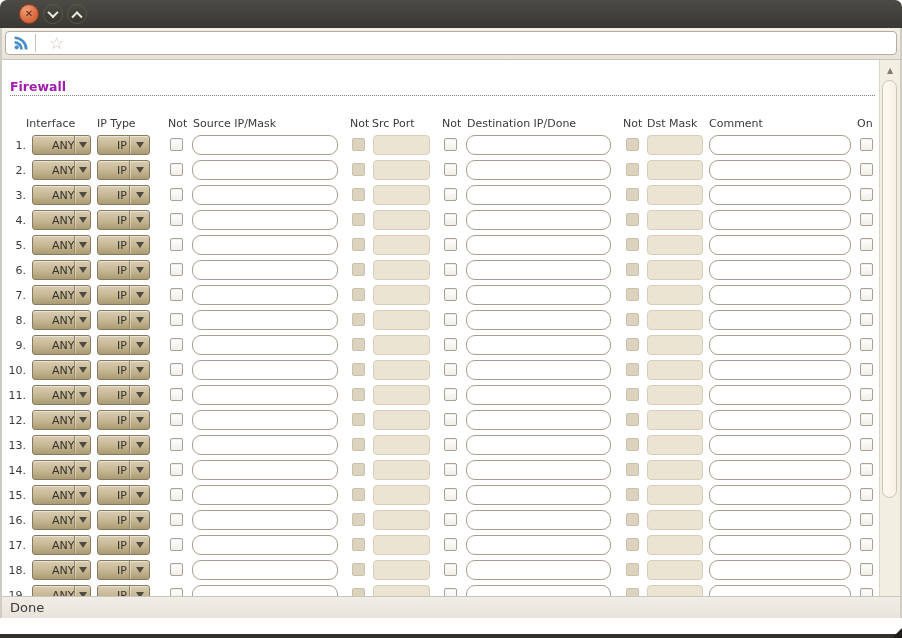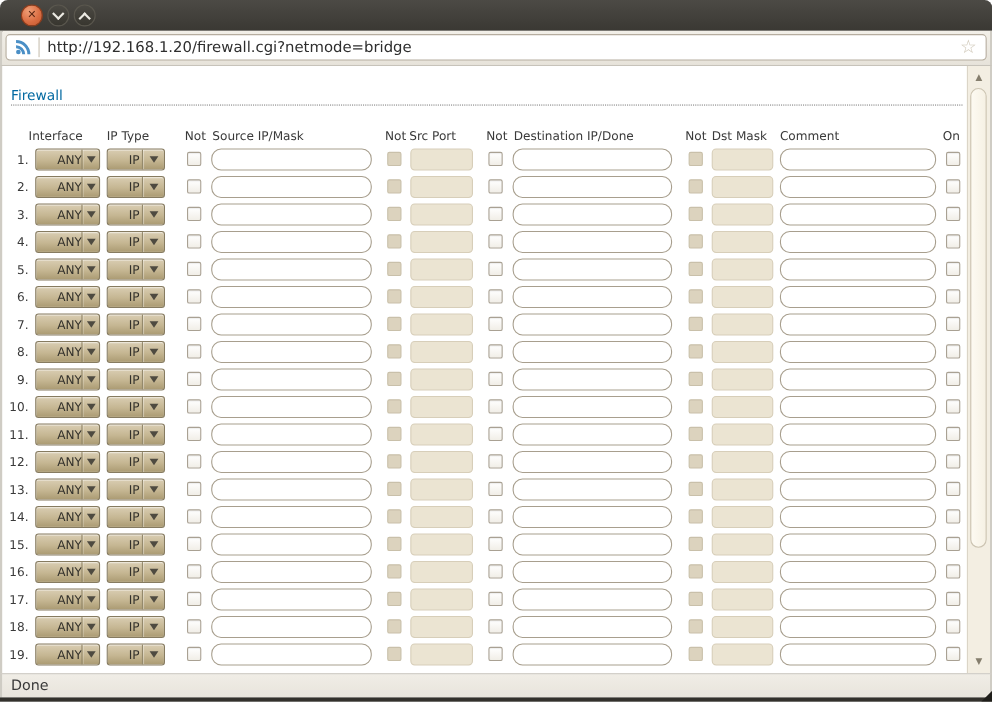--- a/index.html
+++ b/index.html
@@ -28,21 +28,21 @@
     display:flex; align-items:center; box-sizing:border-box; }
   .feedicon { width:16px; height:16px; margin:0 6px 0 7px; flex:0 0 auto; }
   .urlsep { width:1px; height:18px; background:#c9c1b2; margin-right:7px; }
   .urltext { font-size:13.5px; color:#2e2e2e; flex:1; white-space:nowrap; overflow:hidden; }
   .staricon { color:#cfc7b7; font-size:17px; margin:0 8px 0 6px; line-height:1; }
 
   
   .content { position:absolute; top:60px; left:0; right:0; bottom:26px; background:#ffffff;
     border-left:2px solid #cfccc4; border-right:2px solid #cfccc4; box-sizing:border-box; overflow:hidden; }
   .page { position:absolute; top:0; left:0; right:21px; bottom:0; }
-  .page-title { position:absolute; top:19px; left:8px; font-size:12.5px; font-weight:normal; color:#0369a1; }
+  .page-title { position:absolute; top:19px; left:8px; font-size:12.5px; font-weight:bold; color:#a21caf; }
   .dotted { position:absolute; top:35px; left:8px; right:4px; border-bottom:1px dotted #828282; }
 
   .col-headers { position:absolute; top:57px; left:0; right:0; height:15px; }
   .col-headers span { position:absolute; font-size:11px; color:#3a3a3a; white-space:nowrap; }
   .h0{left:24px;} .h1{left:95px;} .h2{left:166px;} .h3{left:191px;} .h4{left:348px;} .h5{left:370px;}
   .h6{left:440px;} .h7{left:465px;} .h8{left:621px;} .h9{left:645px;} .h10{left:707px;} .h11{left:855px;}
 
   .rows { position:absolute; top:75px; left:0; right:0; }
   .fw-row { position:relative; height:25px; }
   .c-num { position:absolute; left:0; top:4px; width:24px; text-align:right; font-size:11px; color:#3a3a3a; }
@@ -75,21 +75,21 @@
   
   .scrollbar { position:absolute; top:0; right:0; bottom:0; width:21px;
     background:#f3eee2; border-left:1px solid #dbd5c7; box-sizing:border-box; }
   .sb-btn { position:absolute; left:0; right:0; height:16px; display:flex; align-items:center; justify-content:center;
     color:#857e6d; font-size:8px; }
   .sb-up { top:2px; } .sb-down { bottom:3px; }
   .sb-thumb { position:absolute; top:20px; left:2px; right:3px; height:418px;
     background:linear-gradient(90deg,#fdfaf2,#f6f1e4); border:1px solid #ccc4b2; border-radius:9px; box-sizing:border-box; }
 
   
-  .statusbar { position:absolute; left:0; right:0; bottom:4px; height:22px;
+  .statusbar { position:absolute; left:0; right:0; bottom:20px; height:22px;
     background:linear-gradient(#f0ede6,#e8e4dc); border-top:1px solid #c9c5bd;
     border-left:2px solid #cfccc4; border-right:2px solid #cfccc4; box-sizing:border-box;
     display:flex; align-items:center; }
   .statusbar .txt { font-size:13px; color:#3a3a3a; margin-left:8px; }
   .bottomedge { position:absolute; left:0; right:0; bottom:0; height:4px; background:#33312c; }
   .grip { position:absolute; right:0; bottom:0; width:0; height:0;
     border-left:10px solid transparent; border-bottom:10px solid #1f1e1a; }
 </style>
 </head>
 <body>
@@ -113,21 +113,20 @@
   <div class="chrome">
     <div class="urlfield">
       <svg class="feedicon" viewBox="0 0 16 16">
         <g fill="#4a8fc6">
           <circle cx="3.7" cy="12.3" r="2.1"></circle>
           <path d="M1.6 6.1 a8.3 8.3 0 0 1 8.3 8.3 h-2.7 a5.6 5.6 0 0 0 -5.6-5.6 z"></path>
           <path d="M1.6 1.4 a13 13 0 0 1 13 13 h-2.7 a10.3 10.3 0 0 0 -10.3-10.3 z"></path>
         </g>
       </svg>
       <span class="urlsep"></span>
-      <span class="urltext">http://192.168.1.20/firewall.cgi?netmode=bridge</span>
       <span class="staricon">☆</span>
     </div>
   </div>
 
   <div class="content">
     <div class="page">
       <div class="page-title">Firewall</div>
       <div class="dotted"></div>
 
       <div class="col-headers">

